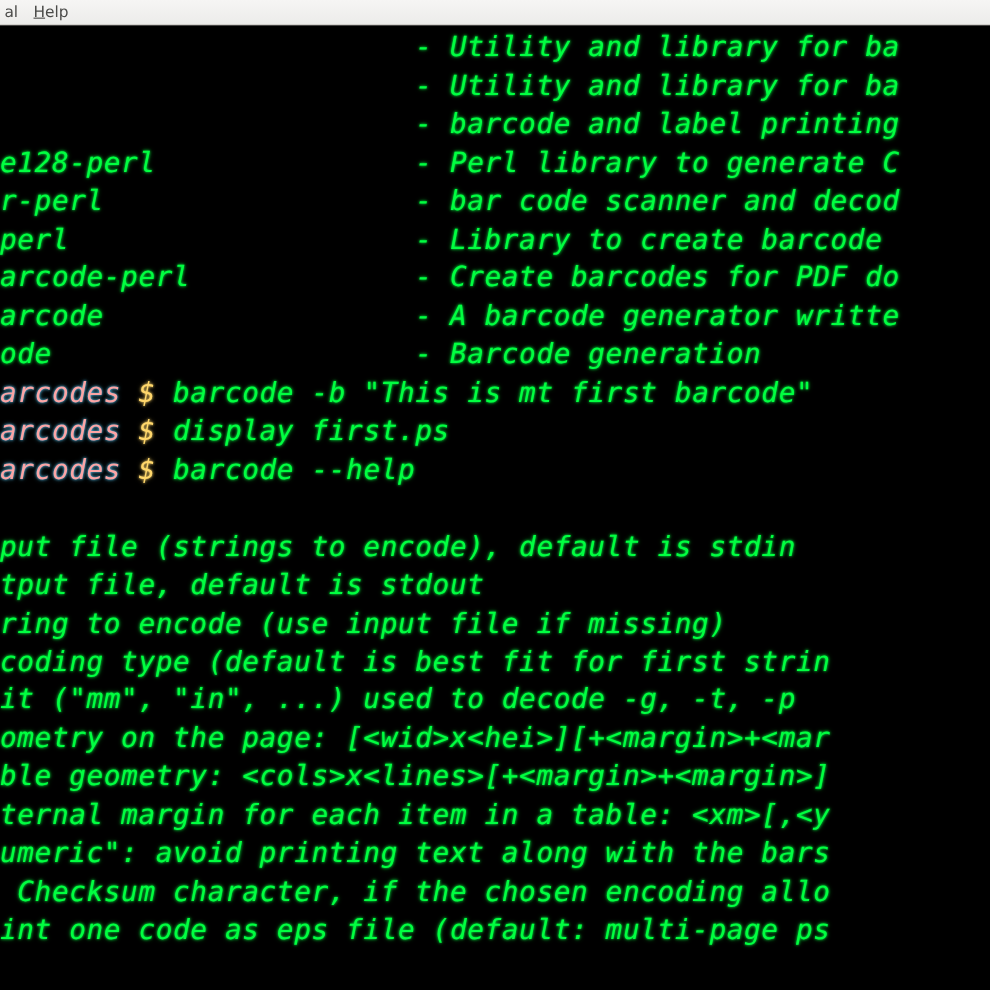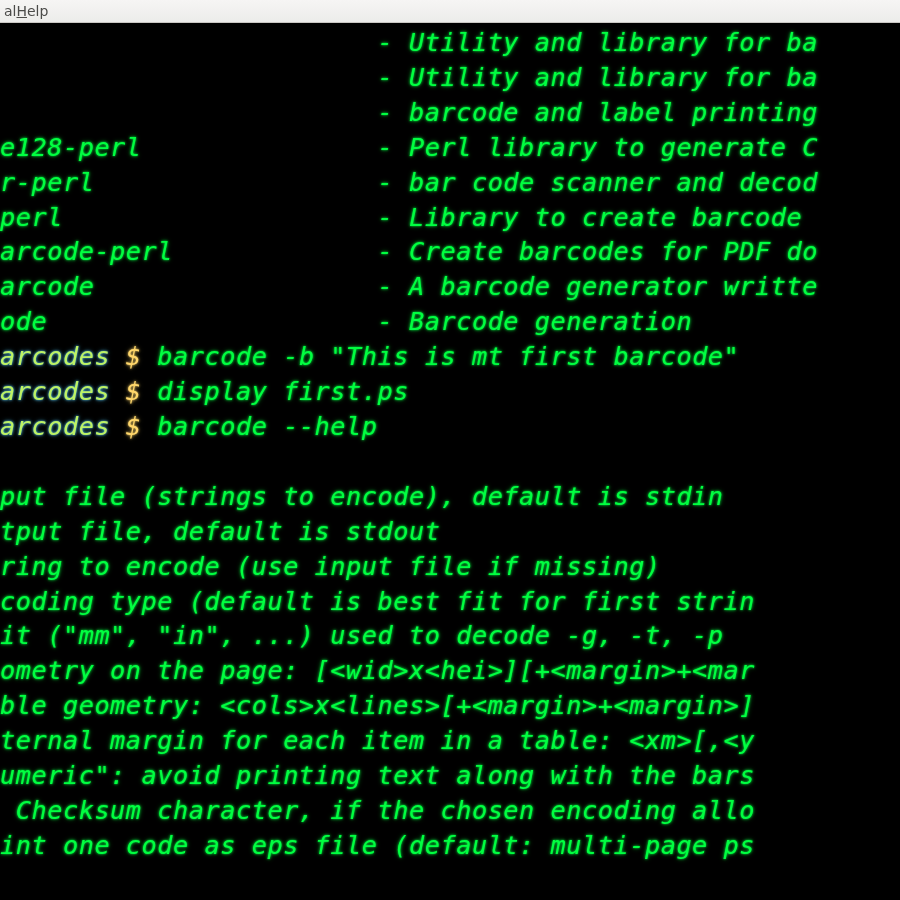--- a/index.html
+++ b/index.html
@@ -12,21 +12,21 @@
     font-size: 14px;
     background: #f2f1f0;
   }
   .menubar {
     height: 22px;
     padding: 0 0 0 4px;
     background: linear-gradient(#f6f5f4, #ececea);
     border-bottom: 1px solid #c9c7c3;
     display: flex;
     align-items: center;
-    gap: 0;
+    gap: 14px;
     color: #4b4b49;
   }
   .menubar span {
     cursor: default;
   }
   .menubar .accel {
     text-decoration: underline;
   }
   .terminal {
     width: 900px;
@@ -35,21 +35,21 @@
     color: #00ff41;
     font-family: "DejaVu Sans Mono", "Liberation Mono", Menlo, Consolas, monospace;
     font-size: 25.3px;
     line-height: 1.38;
     letter-spacing: 0.5px;
     white-space: pre;
     text-shadow: 0 0 2.5px #00ff41, 0 0 5px rgba(0,255,65,.45);
     padding-top: 3px;
   }
   .prompt {
-    color: #bef264;
+    color: #fca5a5;
     text-shadow: 0 0 2.5px #5bd0ff, 0 0 5px rgba(91,208,255,.45);
   }
   .dollar {
     color: #ffd76b;
     text-shadow: 0 0 2.5px #ffd76b, 0 0 5px rgba(255,215,107,.4);
   }
   .cmd {
     color: #00ff41;
   }
   .line {

